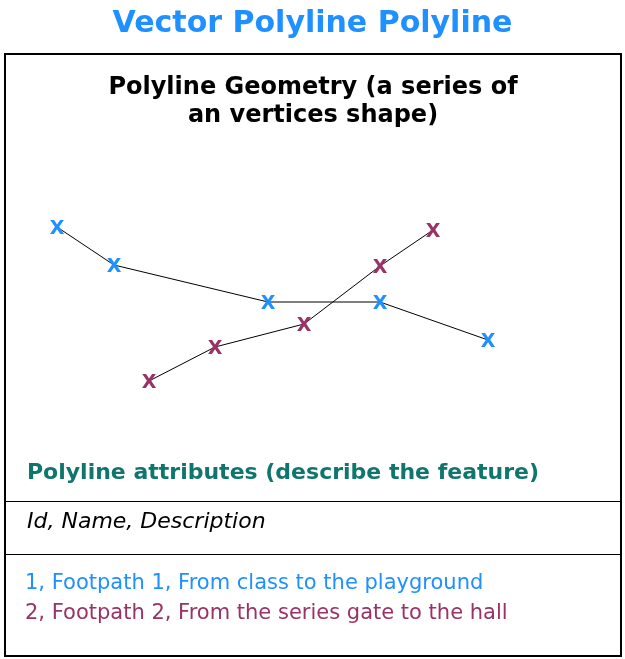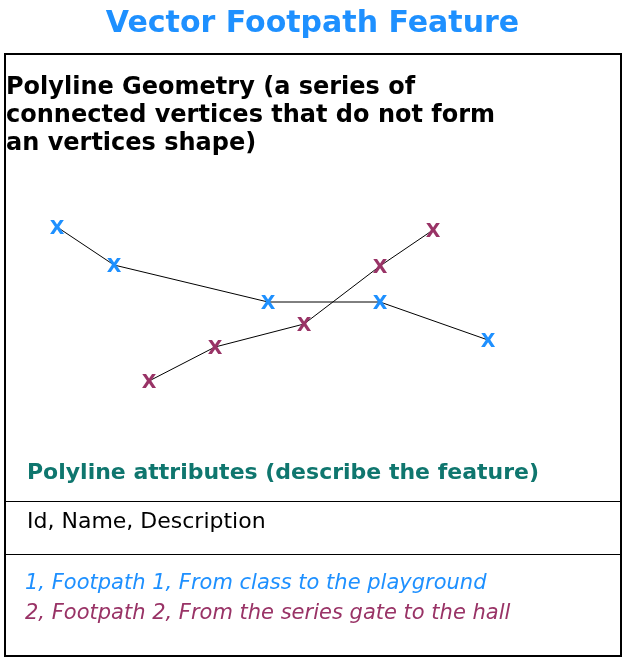--- a/index.html
+++ b/index.html
@@ -44,20 +44,21 @@
     box-sizing: border-box;
     border: 2px solid #000000;
     background: transparent;
     z-index: 2;
   }
   .geom-heading {
     position: absolute;
     top: 17px;
     left: 0;
     width: 100%;
+    text-align: center;
     font-size: 24px;
     font-weight: bold;
     line-height: 28px;
     color: #000000;
   }
   .attr-heading {
     position: absolute;
     top: 404px;
     left: 21px;
     font-size: 22px;
@@ -72,29 +73,29 @@
     height: 1px;
     background: #000000;
   }
   .divider-1 { top: 446px; }
   .divider-2 { top: 499px; }
   .fields-row {
     position: absolute;
     top: 453px;
     left: 21px;
     font-size: 22px;
+    font-style: italic;
     color: #000000;
     white-space: nowrap;
   }
   .attr-rows {
     position: absolute;
     top: 512px;
     left: 19px;
     width: 580px;
-    font-style: italic;
   }
   .attr-row {
     font-size: 21px;
     line-height: 30px;
     white-space: nowrap;
   }
   .vertex-marker {
     font-family: "DejaVu Sans", "Liberation Sans", sans-serif;
     font-weight: bold;
     font-size: 19px;
@@ -114,27 +115,26 @@
       <text x="268" y="309" class="vertex-marker" fill="#1E90FF">X</text>
       <text x="380" y="309" class="vertex-marker" fill="#1E90FF">X</text>
       <text x="488" y="347" class="vertex-marker" fill="#1E90FF">X</text>
       <text x="149" y="388" class="vertex-marker" fill="#993366">X</text>
       <text x="215" y="354" class="vertex-marker" fill="#993366">X</text>
       <text x="304" y="331" class="vertex-marker" fill="#993366">X</text>
       <text x="380" y="273" class="vertex-marker" fill="#993366">X</text>
       <text x="433" y="237" class="vertex-marker" fill="#993366">X</text>
     </svg>
 
-  <h1 class="title" style="color: rgb(30, 144, 255);">Vector Footpath Feature</h1>
+  <h1 class="title" style="color: rgb(30, 144, 255);">Vector Polyline Polyline</h1>
 
   <div class="panel">
 
     <div class="geom-heading">
       <div>Polyline Geometry (a series of</div>
-      <div>connected vertices that do not form</div>
       <div>an vertices shape)</div>
     </div>
 
     <div class="attr-heading">Polyline attributes (describe the feature)</div>
 
     <div class="divider divider-1"></div>
 
     <div class="fields-row">Id, Name, Description</div>
 
     <div class="divider divider-2"></div>

